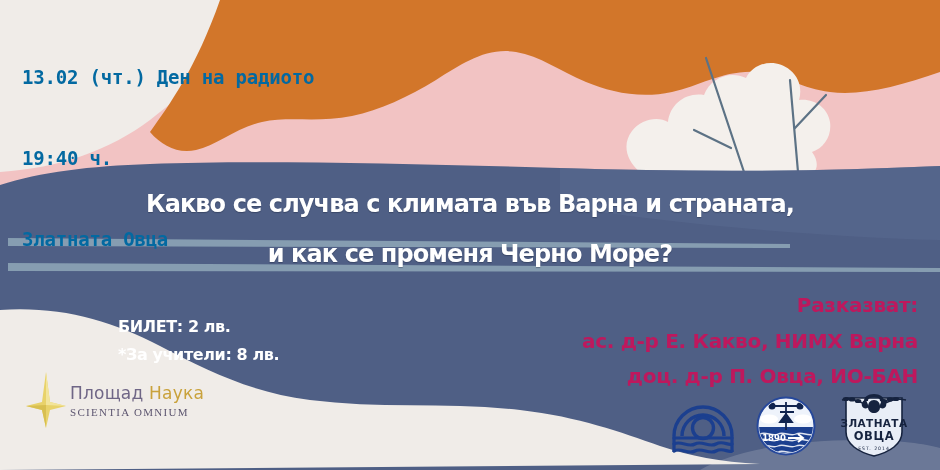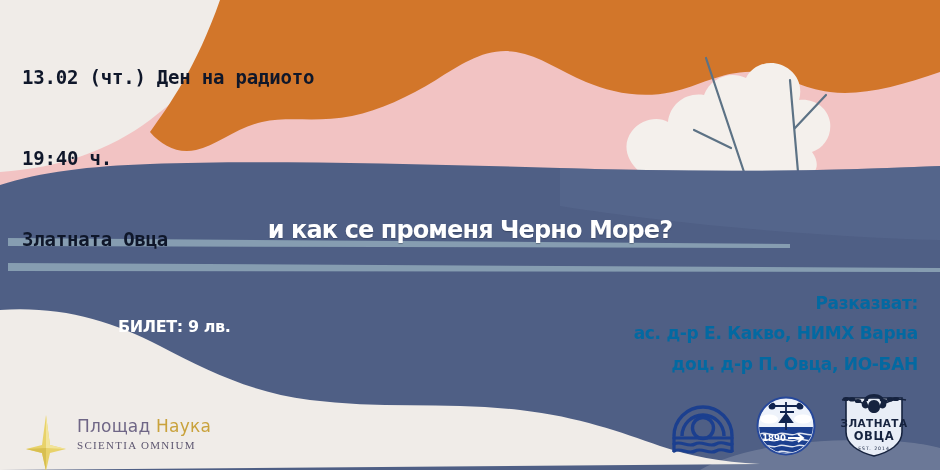--- a/index.html
+++ b/index.html
@@ -23,21 +23,21 @@
     width: 100%;
     height: 100%;
   }
   .layer svg { display: block; width: 100%; height: 100%; }
 
   
   .header-text {
     position: absolute;
     left: 22px;
     top: 10px;
-    color: #0f172a;
+    color: #0369a1;
     font-family: "DejaVu Sans Mono", monospace;
     font-size: 19px;
     font-weight: 700;
     line-height: 1.42;
     letter-spacing: -0.2px;
     white-space: pre;
   }
   .header-text div { display: block; }
 
   
@@ -74,36 +74,36 @@
     letter-spacing: -0.4px;
     line-height: 1.72;
   }
 
   
   .speakers-block {
     position: absolute;
     right: 22px;
     top: 288px;
     text-align: right;
-    color: #0369a1;
+    color: #be185d;
     font-family: "DejaVu Sans", sans-serif;
     font-weight: 700;
-    font-size: 17px;
+    font-size: 20px;
     letter-spacing: -0.3px;
     line-height: 1.78;
   }
 
   
   .pn-logo {
     position: absolute;
     left: 26px;
-    top: 415px;
+    top: 372px;
     display: flex;
-    align-items: flex-start;
-    gap: 11px;
+    align-items: center;
+    gap: 4px;
   }
   .pn-star { width: 40px; height: 56px; flex: 0 0 auto; }
   .pn-words { line-height: 1; padding-top: 3px; }
   .pn-title {
     font-family: "DejaVu Sans", sans-serif;
     font-size: 17px;
     font-weight: 400;
     letter-spacing: 0.2px;
     white-space: nowrap;
   }
@@ -199,25 +199,27 @@
     </svg>
   </div>
 
   <div class="header-text">
     <div>13.02 (чт.) Ден на радиото</div>
     <div>19:40 ч.</div>
     <div>Златната Овца</div>
   </div>
 
   <div class="title-wrap">
+    <div class="title-line">Какво се случва с климата във Варна и страната,</div>
     <div class="title-line second">и как се променя Черно Море?</div>
   </div>
 
   <div class="price-block">
-    <div>БИЛЕТ: 9 лв.</div>
+    <div>БИЛЕТ: 2 лв.</div>
+    <div>*За учители: 8 лв.</div>
   </div>
 
   <div class="speakers-block">
     <div>Разказват:</div>
     <div>ас. д-р Е. Какво, НИМХ Варна</div>
     <div>доц. д-р П. Овца, ИО-БАН</div>
   </div>
 
   <div class="pn-logo">
     <svg class="pn-star" viewBox="0 0 40 56" xmlns="http://www.w3.org/2000/svg">

